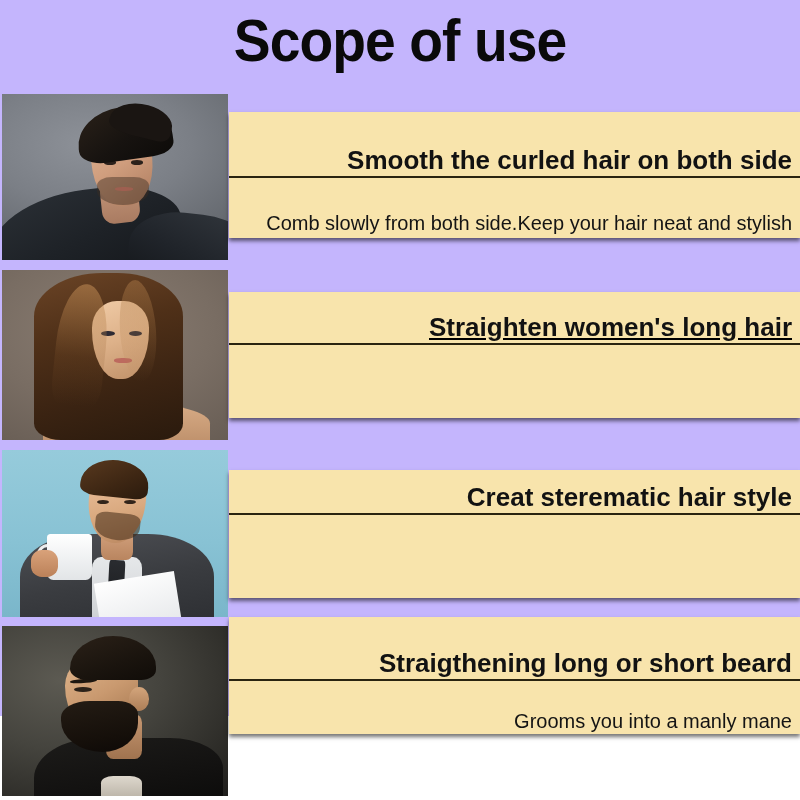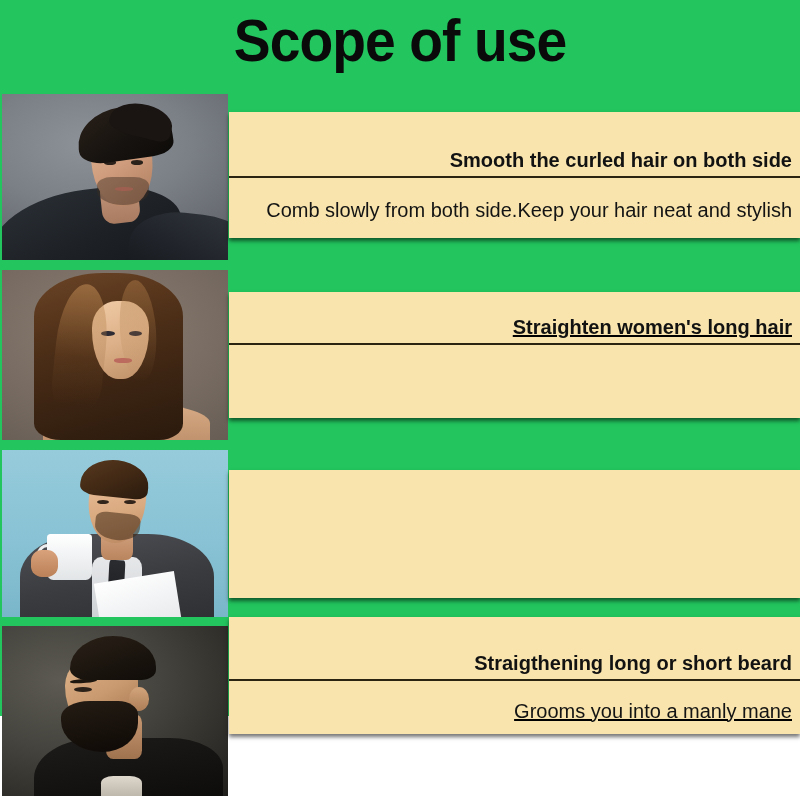--- a/index.html
+++ b/index.html
@@ -12,21 +12,21 @@
     background: #ffffff;
     font-family: "Liberation Sans", sans-serif;
     overflow: hidden;
     position: relative;
   }
 
   .page {
     position: relative;
     width: 800px;
     height: 716px;
-    background: #22c55e;
+    background: #c4b5fd;
   }
 
   
   .title {
     position: absolute;
     left: 0;
     top: 10px;
     width: 800px;
     text-align: center;
     font-family: "Liberation Sans", sans-serif;
@@ -312,31 +312,31 @@
   }
   .panel-head {
     box-sizing: border-box;
     display: flex;
     align-items: flex-end;
     justify-content: flex-end;
     padding: 0 8px 3px 14px;
     border-bottom: 2px solid #2a2410;
   }
   .panel-head-text {
-    font-size: 20px;
+    font-size: 26px;
     line-height: 26px;
     font-weight: bold;
     color: #121212;
     text-align: right;
     white-space: nowrap;
   }
   .panel-body {
     box-sizing: border-box;
     display: flex;
-    align-items: center;
+    align-items: flex-end;
     justify-content: flex-end;
     padding: 7px 8px 0 14px;
   }
   .panel-body-text {
     font-size: 20px;
     line-height: 25px;
     font-weight: normal;
     color: #141414;
     text-align: right;
     white-space: pre-line;
@@ -416,20 +416,23 @@
         <div class="eyeR"></div>
         <div class="hair"></div>
         <div class="mughandle"></div>
         <div class="mug"></div>
         <div class="hand"></div>
         <div class="paper"></div>
       </div>
     </div>
 
     <div class="panel" style="top:470px; height:128px;">
+      <div class="panel-head" style="height:45px;">
+        <div class="panel-head-text">Creat sterematic hair style</div>
+      </div>
     </div>
   </div>
 
   <div class="row">
     <div class="photo ph4" style="top:626px; height:170px;">
       <div class="photo-inner">
         <div class="bg"></div>
         <div class="jacket"></div>
         <div class="tee"></div>
         <div class="neck"></div>
@@ -439,19 +442,19 @@
         <div class="brow"></div>
         <div class="eye"></div>
         <div class="hair"></div>
       </div>
     </div>
 
     <div class="panel" style="top:617px; height:117px;">
       <div class="panel-head" style="height:64px;">
         <div class="panel-head-text">Straigthening long or short beard</div>
       </div>
-      <div class="panel-body" style="height:53px;text-decoration:underline;">
+      <div class="panel-body" style="height:53px;">
         <div class="panel-body-text">Grooms you into a manly mane</div>
       </div>
     </div>
   </div>
 
 </div>
 
 </body></html>

